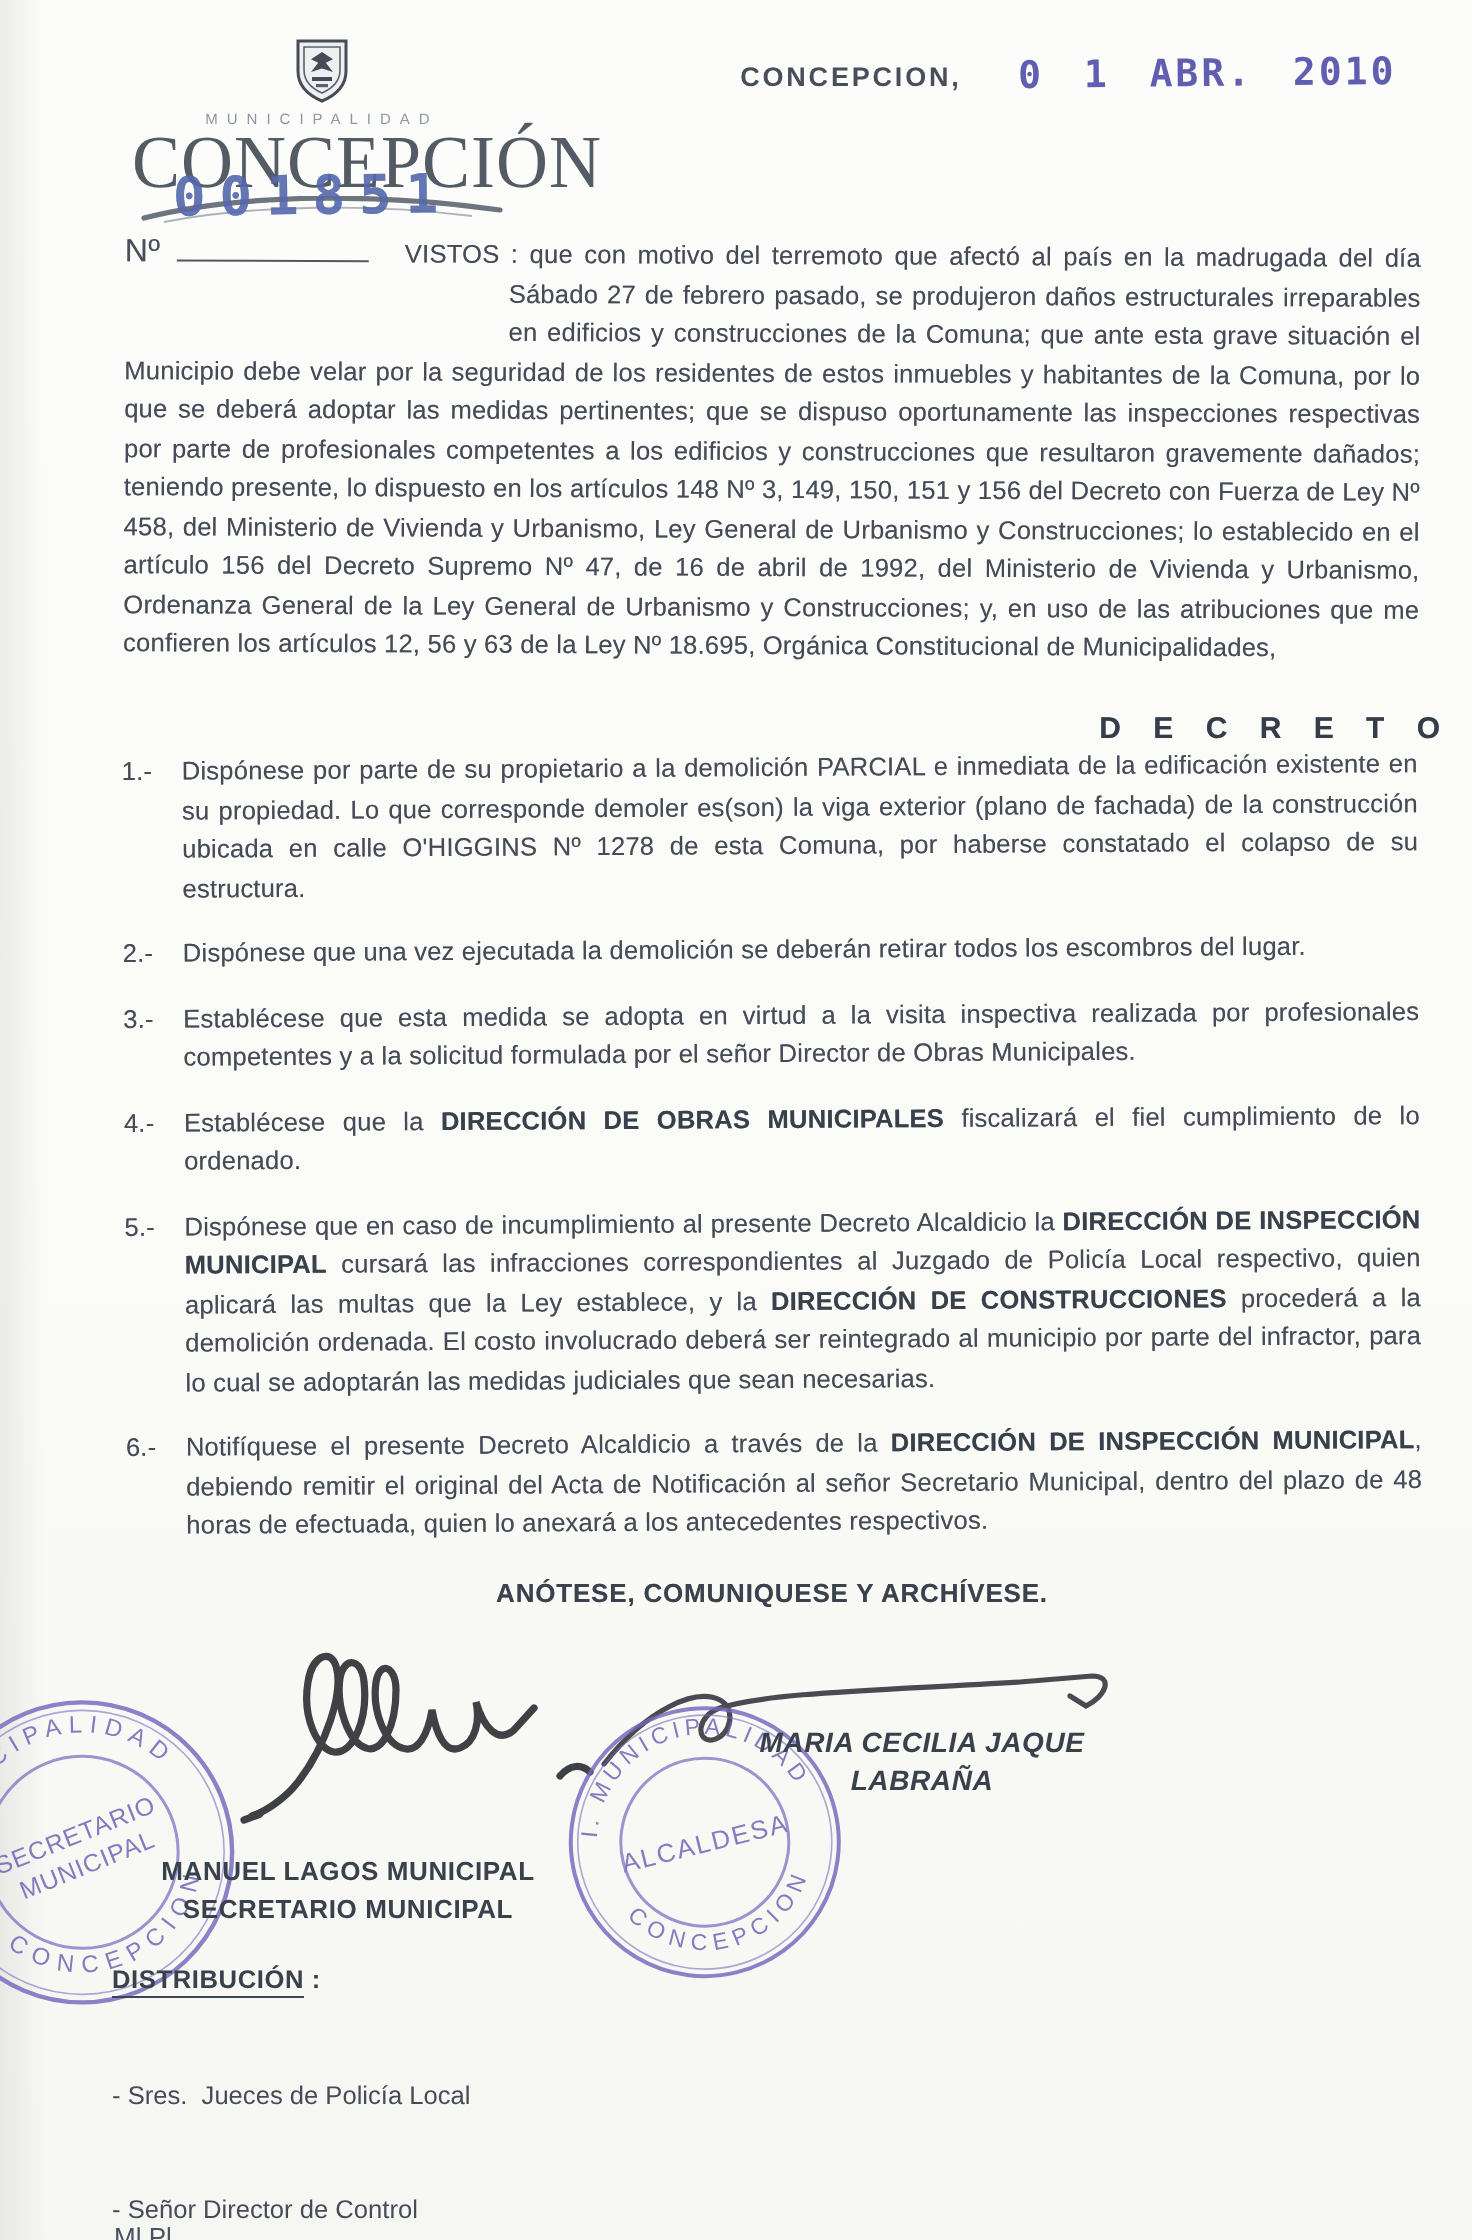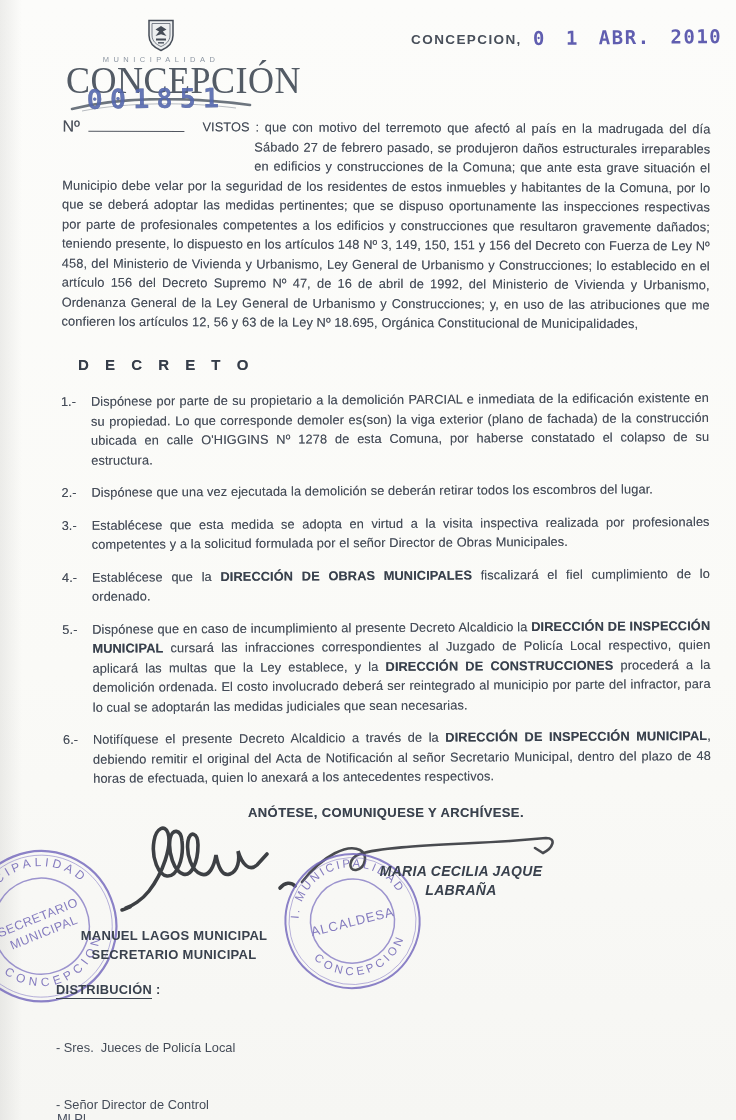--- a/index.html
+++ b/index.html
@@ -18,37 +18,37 @@
   b{font-weight:700;color:#38404c;}
 
   
   .header{position:relative;height:118px;}
   .logo-block{position:absolute;left:66px;top:18px;width:190px;text-align:center;}
   .crest{display:block;margin:0 auto 1px auto;}
   .muni-label{font-size:7.5px;letter-spacing:4.5px;color:#8d96a2;margin-bottom:0px;}
   .city-name{font-family:"Liberation Serif","DejaVu Serif",serif;font-size:36px;line-height:34px;
     color:#3c4551;letter-spacing:.5px;transform:scaleY(1.04);opacity:.88;}
   .swoosh{display:block;margin:0 auto;}
-  .dateline{position:absolute;right:14px;top:26px;display:flex;align-items:baseline;gap:11px;justify-content:center;}
+  .dateline{position:absolute;right:38px;top:26px;display:flex;align-items:baseline;gap:28px;justify-content:center;}
   .place{font-size:13.5px;font-weight:600;letter-spacing:1.4px;color:#484f5a;}
   .date-stamp{font-family:"DejaVu Sans Mono",monospace;font-weight:700;font-size:19px;
     letter-spacing:1.5px;word-spacing:7px;color:#504ea8;opacity:.9;transform:rotate(-.6deg);}
 
   
   .content{padding:0 26px 0 62px;}
   .vistos{text-align:justify;transform:rotate(.25deg);}
   .fA{float:left;width:140px;height:20px;position:relative;}
   .fB{float:left;clear:left;width:192px;height:20px;}
   .num-label{font-size:16px;color:#4a505b;}
   .num-line{display:inline-block;width:96px;margin-left:8px;border-bottom:1.6px solid #51565f;height:13px;}
   .num-stamp{position:absolute;left:24px;top:-28px;
     font-family:"DejaVu Sans Mono",monospace;font-weight:700;font-size:27px;letter-spacing:7px;
     color:#5568ae;opacity:.9;transform:rotate(-1deg);white-space:nowrap;}
 
-  .decreto-title{margin:22px 0 16px 0;text-align:left;font-weight:700;font-size:15px;
+  .decreto-title{margin:22px 0 0 0;text-align:right;font-weight:700;font-size:15px;
     letter-spacing:6px;color:#353d49;transform:translateX(16px);}
   .items{transform:rotate(-.35deg);}
   .item{position:relative;padding-left:30px;margin-bottom:13px;}
   .item-num{position:absolute;left:0;top:0;}
   .item-body{text-align:justify;display:block;}
   .closing{margin-top:16px;text-align:center;font-weight:700;font-size:13px;letter-spacing:.4px;color:#3a424e;}
 
   
   .sig-section{position:absolute;left:0;top:812px;width:736px;height:300px;}
   .sig-secretario{position:absolute;left:118px;top:4px;}

